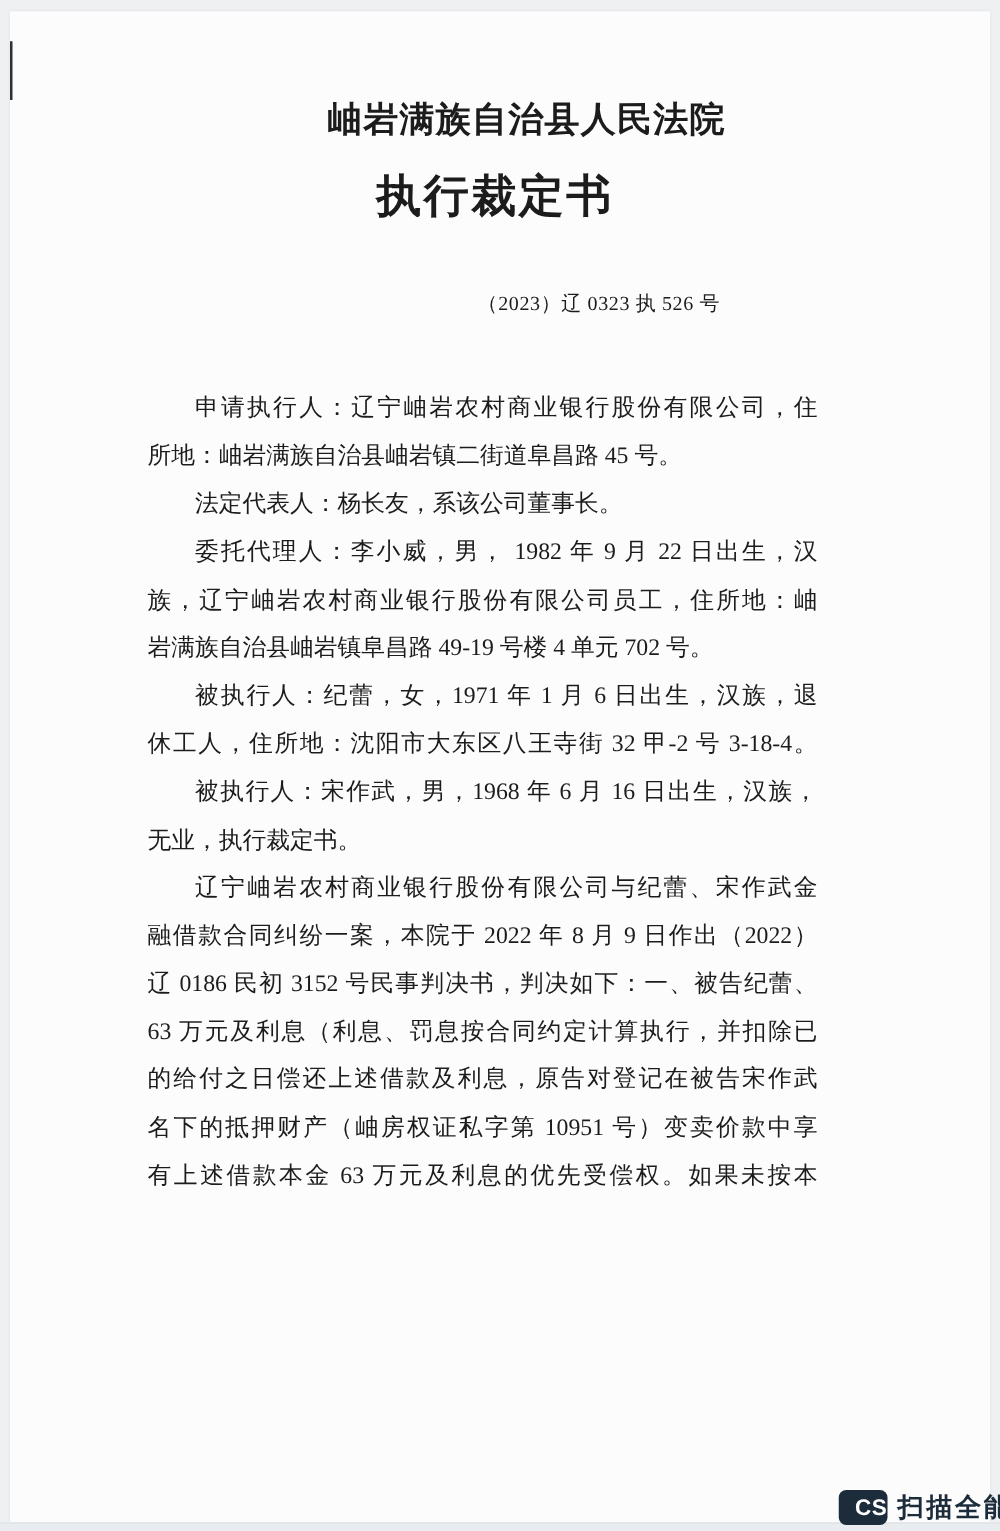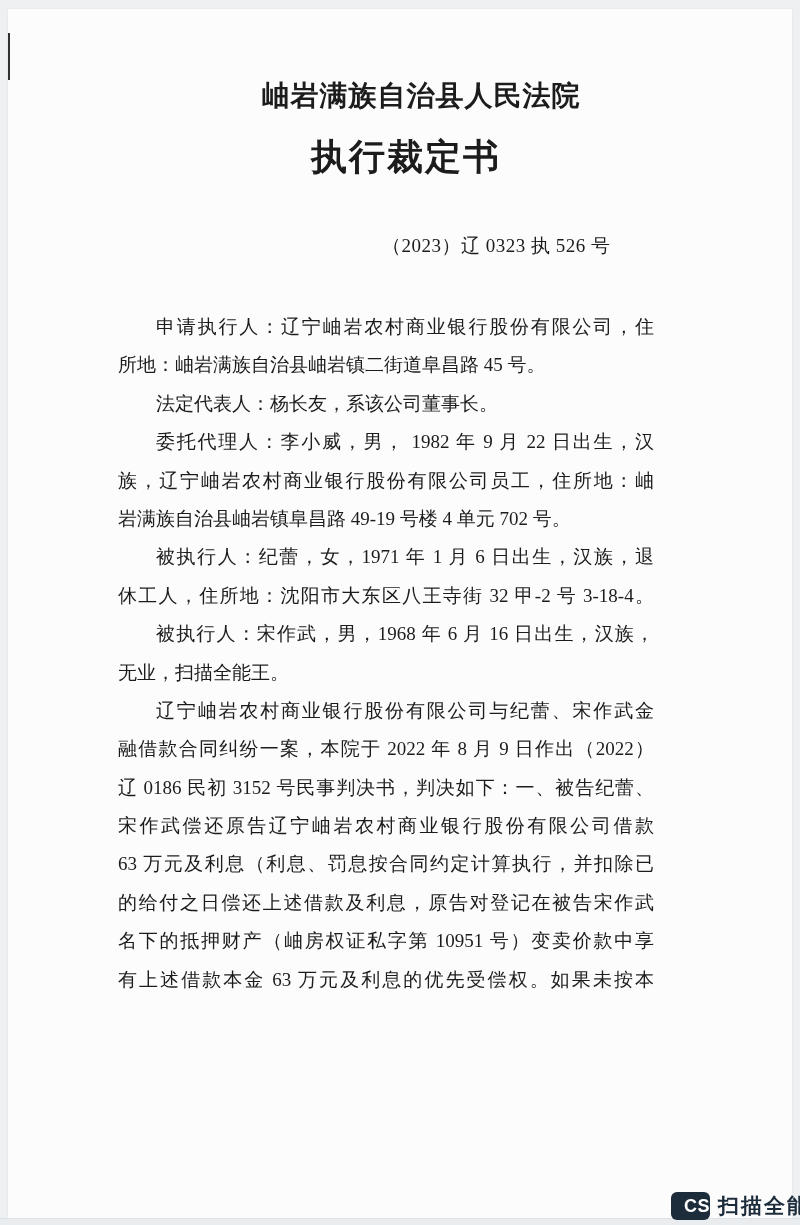--- a/index.html
+++ b/index.html
@@ -35,35 +35,35 @@
     font-size: 28px;
     font-weight: 700;
     letter-spacing: 1px;
     transform: translateX(-8px);
     white-space: nowrap;
     padding-left: 29px;
   }
   .doc-title {
     position: absolute;
     top: 124px;
-    left: 10px;
+    left: 0;
     width: 100%;
     margin: 0;
     text-align: center;
     font-size: 36px;
     font-weight: 700;
     letter-spacing: 2px;
     transform: translateX(-4px);
     white-space: nowrap;
   }
   .case-no {
     position: absolute;
     left: 374px;
     top: 224px;
-    font-size: 19px;
+    font-size: 16px;
     letter-spacing: 0.5px;
     white-space: nowrap;
   }
   .body-text {
     position: absolute;
     left: 110px;
     top: 299px;
     width: 536px;
     font-size: 19px;
   }
@@ -144,25 +144,24 @@
     <div class="body-text" id="body-lines">
         <div class="line indent fill">申请执行人：辽宁岫岩农村商业银行股份有限公司，住</div>
         <div class="line">所地：岫岩满族自治县岫岩镇二街道阜昌路 45 号。</div>
         <div class="line indent">法定代表人：杨长友，系该公司董事长。</div>
         <div class="line indent fill">委托代理人：李小威，男， 1982 年 9 月 22 日出生，汉</div>
         <div class="line fill">族，辽宁岫岩农村商业银行股份有限公司员工，住所地：岫</div>
         <div class="line">岩满族自治县岫岩镇阜昌路 49-19 号楼 4 单元 702 号。</div>
         <div class="line indent fill">被执行人：纪蕾，女，1971 年 1 月 6 日出生，汉族，退</div>
         <div class="line fill">休工人，住所地：沈阳市大东区八王寺街 32 甲-2 号 3-18-4。</div>
         <div class="line indent fill">被执行人：宋作武，男，1968 年 6 月 16 日出生，汉族，</div>
-        <div class="line">无业，扫描全能王。</div>
+        <div class="line">无业，执行裁定书。</div>
         <div class="line indent fill">辽宁岫岩农村商业银行股份有限公司与纪蕾、宋作武金</div>
         <div class="line fill">融借款合同纠纷一案，本院于 2022 年 8 月 9 日作出（2022）</div>
         <div class="line fill">辽 0186 民初 3152 号民事判决书，判决如下：一、被告纪蕾、</div>
-        <div class="line fill">宋作武偿还原告辽宁岫岩农村商业银行股份有限公司借款</div>
         <div class="line fill">63 万元及利息（利息、罚息按合同约定计算执行，并扣除已</div>
         <div class="line fill">的给付之日偿还上述借款及利息，原告对登记在被告宋作武</div>
         <div class="line fill">名下的抵押财产（岫房权证私字第 10951 号）变卖价款中享</div>
         <div class="line fill">有上述借款本金 63 万元及利息的优先受偿权。如果未按本</div>
       </div>
 
     <div class="scan-mark"></div>
   </div>
 
   <div class="bottom-strip"></div>

